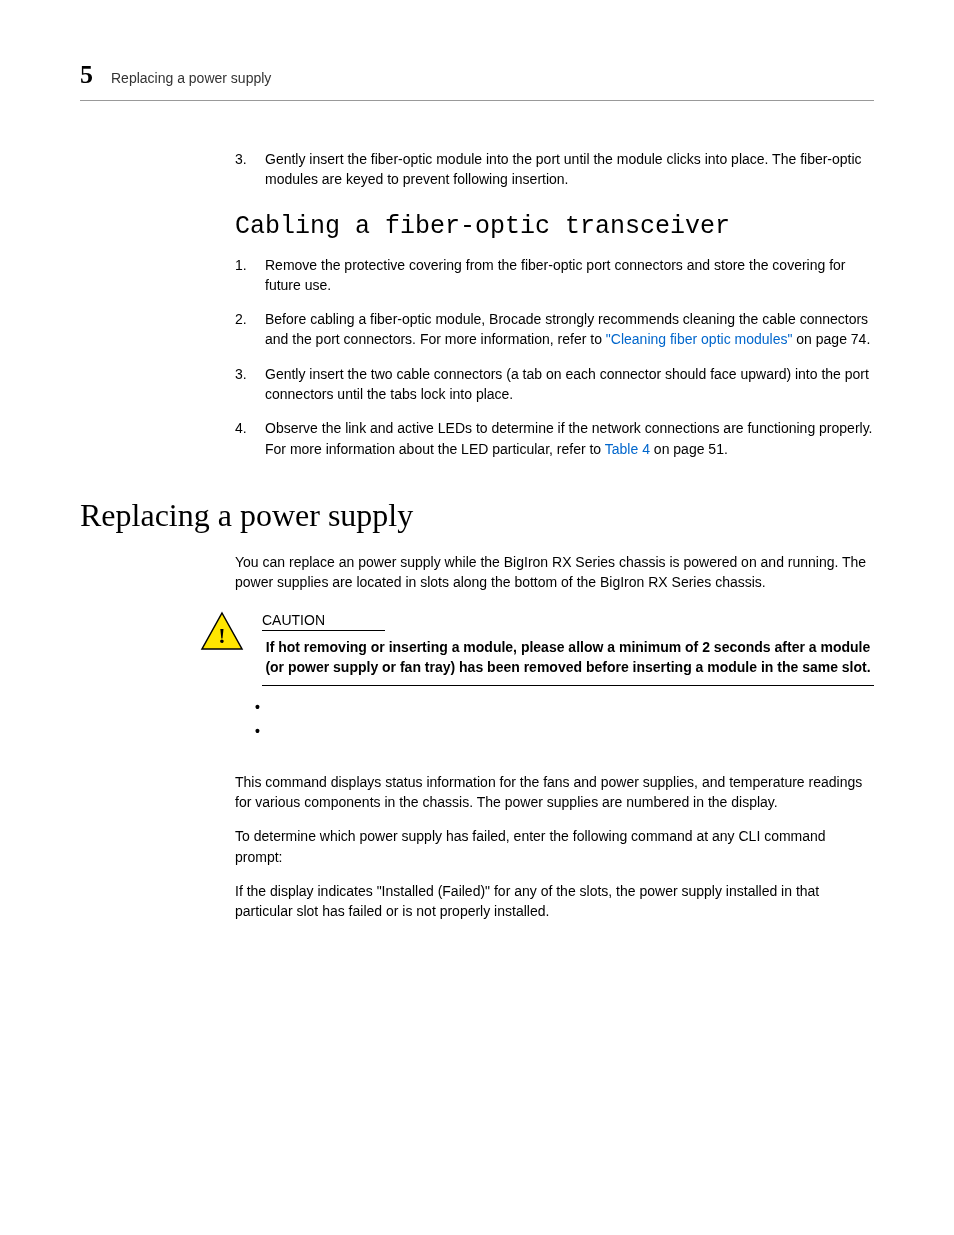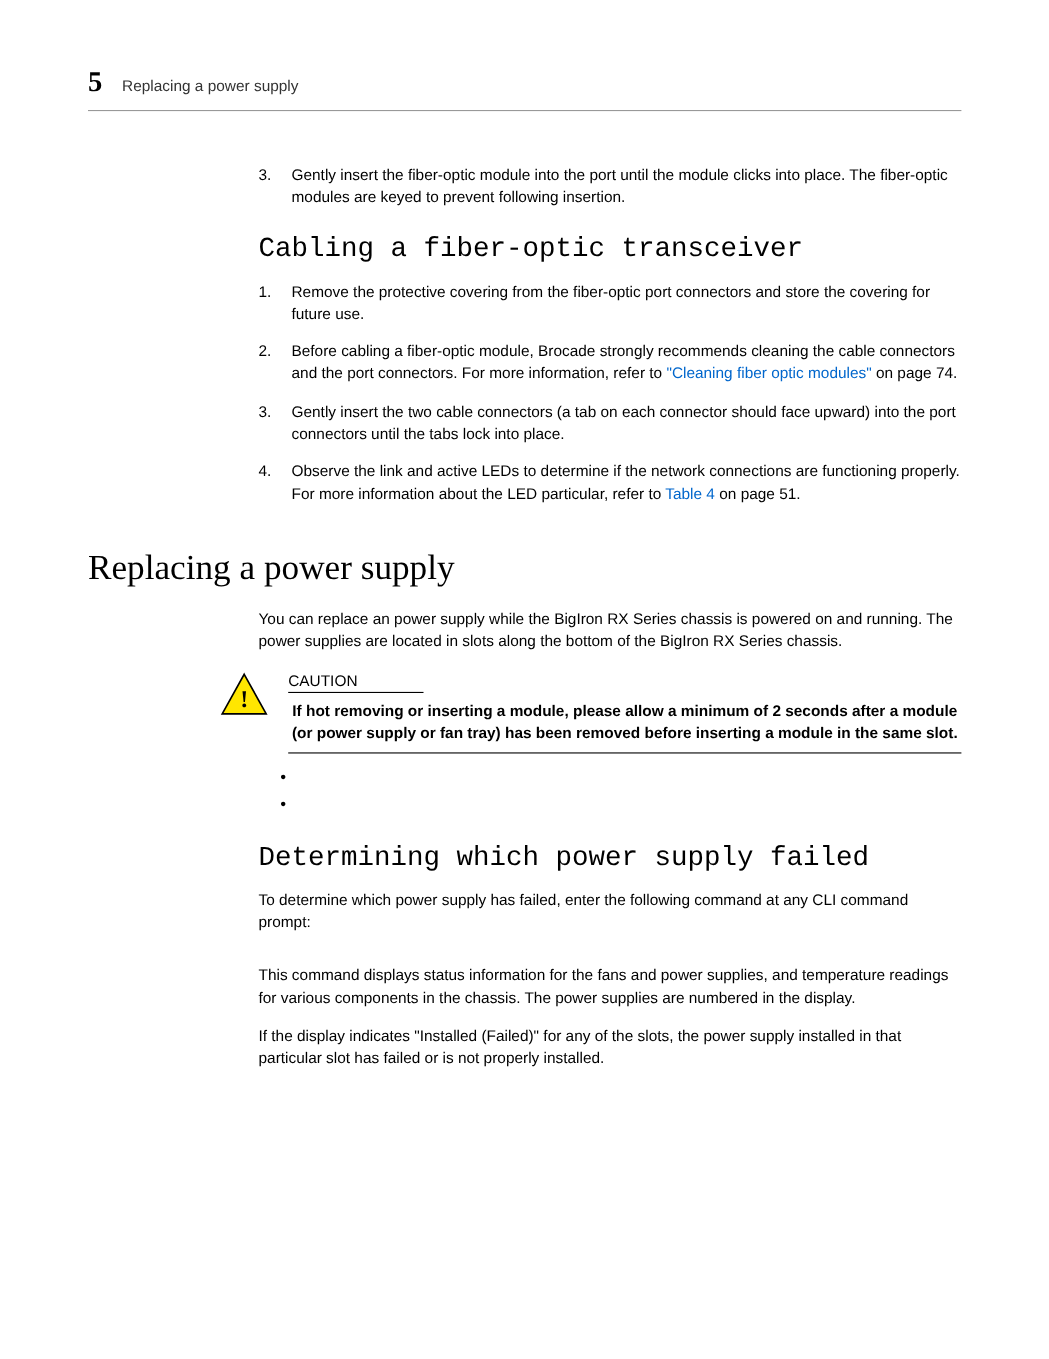--- a/index.html
+++ b/index.html
@@ -169,17 +169,16 @@
 <div class="content">
   <div class="bullet-list">
     <div class="bullet-item">
       <span class="bullet-dot">•</span>
     </div>
     <div class="bullet-item">
       <span class="bullet-dot">•</span>
     </div>
   </div>
 
-  <h2 class="h2">Determining which power supply failed</h2>
+  <p class="para" style="margin-top:28px">This command displays status information for the fans and power supplies, and temperature readings for various components in the chassis. The power supplies are numbered in the display.</p>
   <p class="para">To determine which power supply has failed, enter the following command at any CLI command prompt:</p>
-  <p class="para" style="margin-top:28px">This command displays status information for the fans and power supplies, and temperature readings for various components in the chassis. The power supplies are numbered in the display.</p>
   <p class="para">If the display indicates "Installed (Failed)" for any of the slots, the power supply installed in that particular slot has failed or is not properly installed.</p>
 </div>
 
 </body></html>

